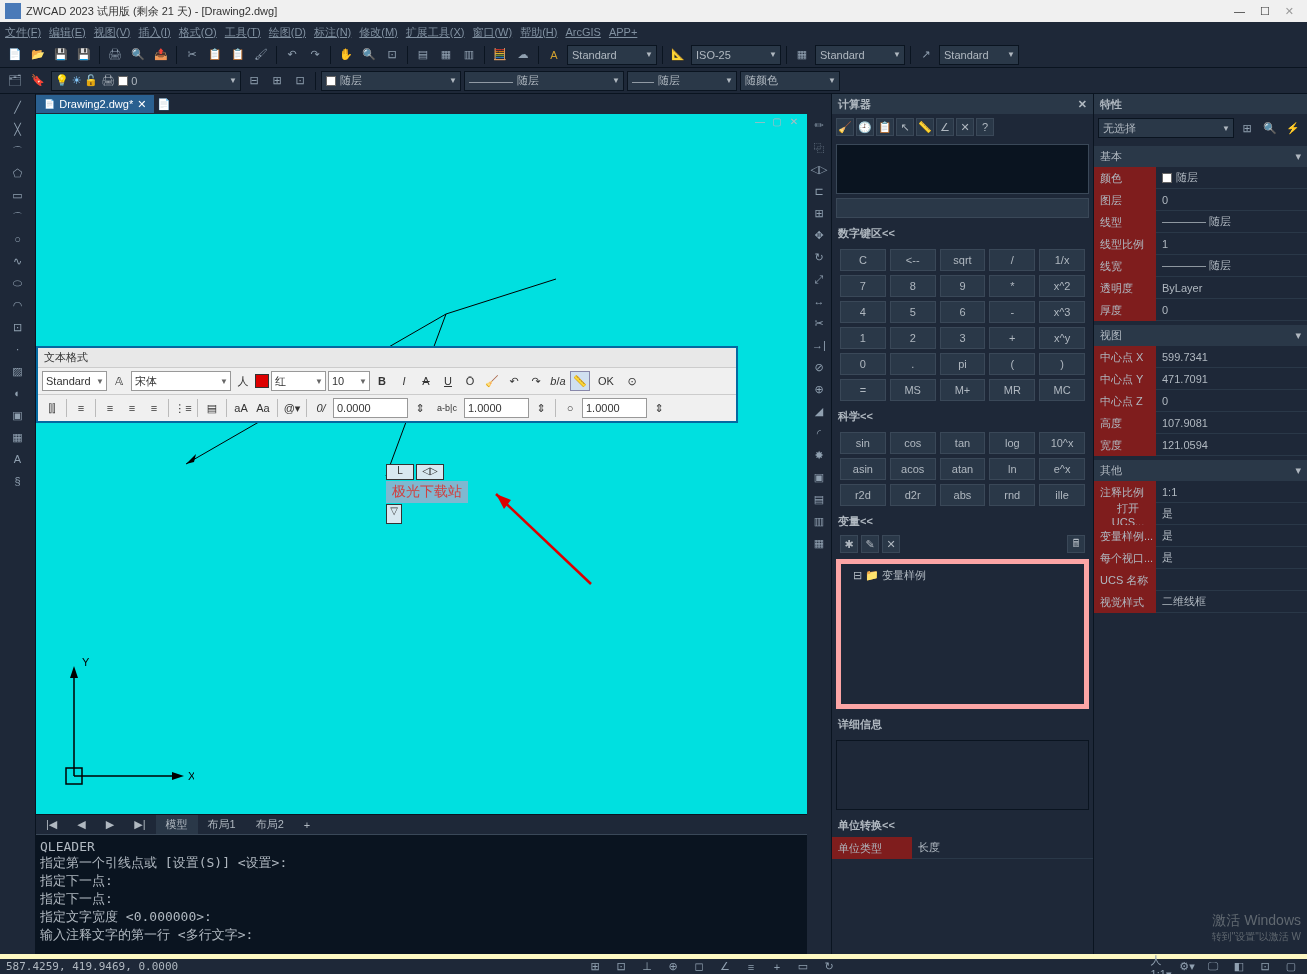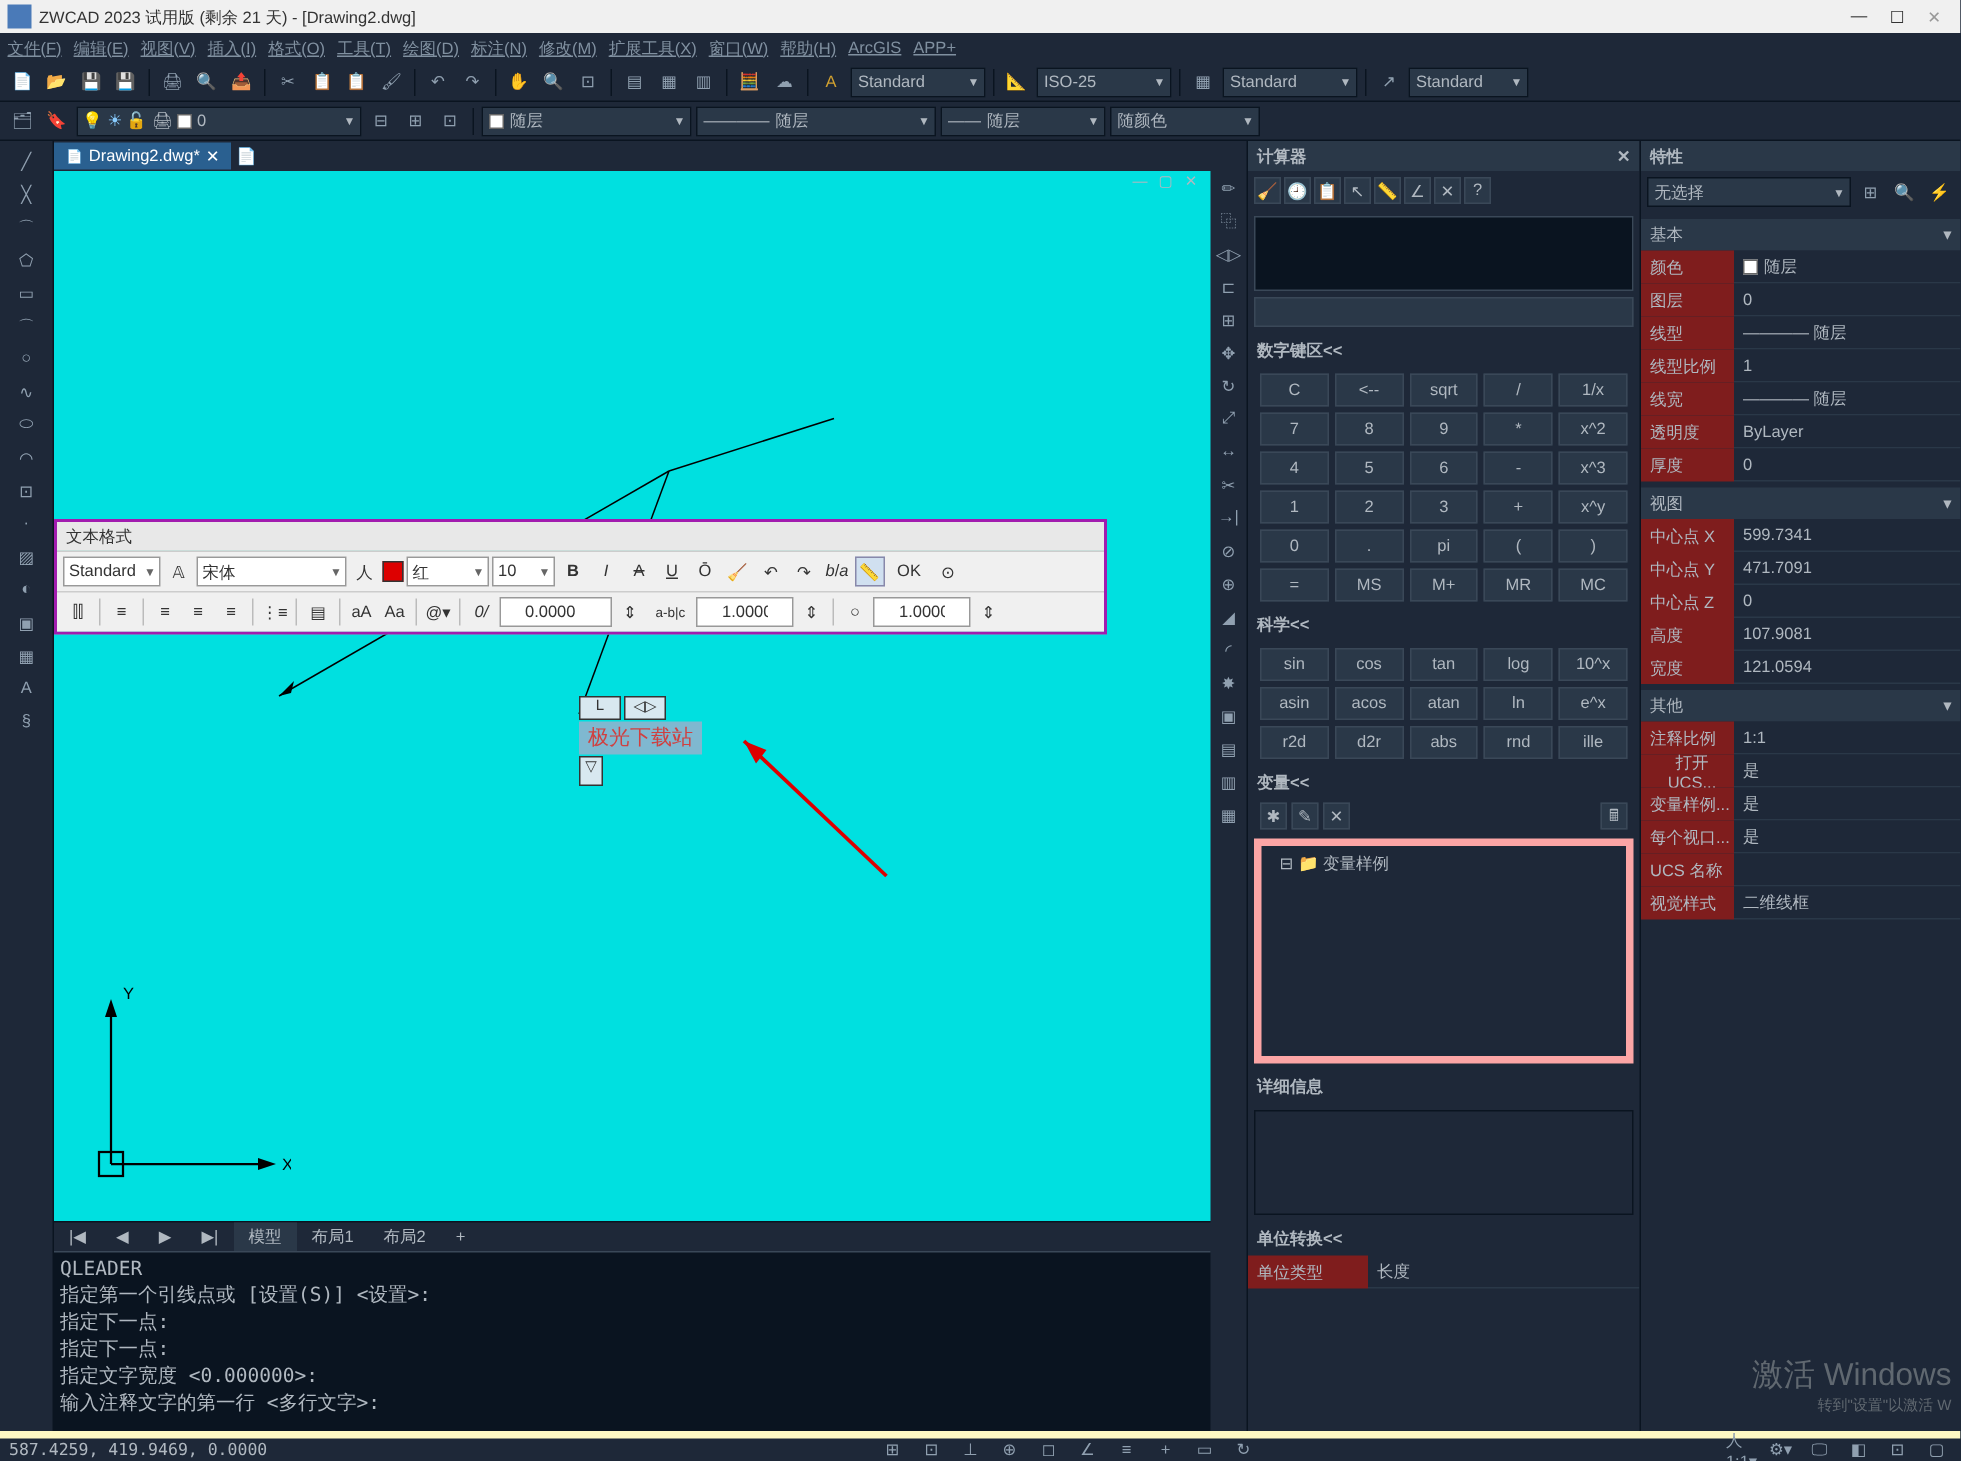--- a/index.html
+++ b/index.html
@@ -35,27 +35,27 @@
 .key { height: 22px; border: 1px solid #3a4858; background: #2a3848; display: flex; align-items: center; justify-content: center; cursor: pointer; }
 .sci-grid { display: grid; grid-template-columns: repeat(5, 1fr); gap: 4px; padding: 4px 8px; }
 .var-tree { padding: 4px 8px; height: 150px; overflow-y: auto; background: #1e2838; border: 5px solid #fca5a5; margin: 4px; }
 .var-item { padding: 1px 0 1px 38px; }
 .var-x { color: #6090d0; font-style: italic; margin-right: 4px; }
 .props-panel { width: 214px; }
 .prop-hdr { background: #2a3848; padding: 3px 6px; display: flex; justify-content: space-between; align-items: center; margin-top: 4px; }
 .prop-row { display: flex; height: 22px; align-items: center; }
 .prop-label { width: 62px; padding-left: 6px; background: #7f1d1d; height: 100%; display: flex; align-items: center; text-align: center; }
 .prop-val { flex: 1; padding-left: 6px; background: #1e2838; height: 100%; display: flex; align-items: center; border-bottom: 1px solid #2a3848; }
-.text-editor { position: absolute; left: 0; top: 232px; width: 702px; background: #5eead4; border: 2px solid #a21caf; z-index: 10; }
+.text-editor { position: absolute; left: 0; top: 232px; width: 702px; background: #e5e5e5; border: 2px solid #0369a1; z-index: 10; }
 .te-hdr { background: #e8e8e8; padding: 2px 6px; color: #333; font-size: 11px; }
 .te-row { display: flex; align-items: center; padding: 3px 4px; gap: 2px; background: #f0f0f0; border-top: 1px solid #ccc; }
 .te-sel { border: 1px solid #999; background: #fff; height: 20px; padding: 0 14px 0 3px; color: #333; position: relative; display: inline-flex; align-items: center; }
 .te-sel::after { content: "▼"; position: absolute; right: 2px; font-size: 8px; color: #666; }
 .te-btn { width: 20px; height: 20px; display: flex; align-items: center; justify-content: center; cursor: pointer; color: #333; border: 1px solid transparent; }
-.te-input { border: 1px solid #999; background: #fff; height: 20px; width: 60px; color: #333; padding: 0 16px; }
+.te-input { border: 1px solid #999; background: #fff; height: 20px; width: 60px; color: #333; padding: 0 3px; }
 .te-color { width: 14px; height: 14px; background: #d00; border: 1px solid #333; }
 .leader-text { position: absolute; left: 350px; top: 350px; }
 .leader-handle { width: 28px; height: 16px; border: 1px solid #333; background: #d8e8f0; font-size: 10px; text-align: center; color: #333; }
 .leader-box { background: #7fb8d0; color: #d04040; padding: 2px 6px; font-size: 14px; font-family: SimSun; }
 .layout-tabs { height: 20px; background: #1e2838; display: flex; align-items: center; border-top: 1px solid #0a1420; }
 .layout-tab { padding: 2px 10px; cursor: pointer; }
 .layout-tab.active { background: #2a3848; }
 .cmd-area { height: 120px; background: #0a1420; color: #b0b8c0; font-family: SimSun, monospace; font-size: 13px; padding: 4px; border-top: 1px solid #3a4858; overflow-y: auto; white-space: pre-wrap; }
 .status-bar { height: 20px; background: #1e2838; display: flex; align-items: center; padding: 0 6px; gap: 6px; border-top: 5px solid #fef9c3; }
 .coord { font-family: monospace; }
@@ -565,21 +565,21 @@
         </div>
         <div class="prop-row">
           <div class="prop-label">视觉样式</div>
           <div class="prop-val">
             <span>二维线框</span>
           </div>
         </div>
       </div>
 
     <div style="position:absolute;right:6px;bottom:30px;color:#606870;text-align:right;pointer-events:none">
-      <div style="font-size:21px">激活 Windows</div>
+      <div style="font-size:14px">激活 Windows</div>
       <div style="font-size:10px">转到"设置"以激活 W</div>
     </div>
   </div>
 </div>
 
 <div class="status-bar">
   <span class="coord">587.4259, 419.9469, 0.0000</span>
   <span style="flex:1"></span>
   <span class="tb-btn">⊞</span>
   <span class="tb-btn">⊡</span>

